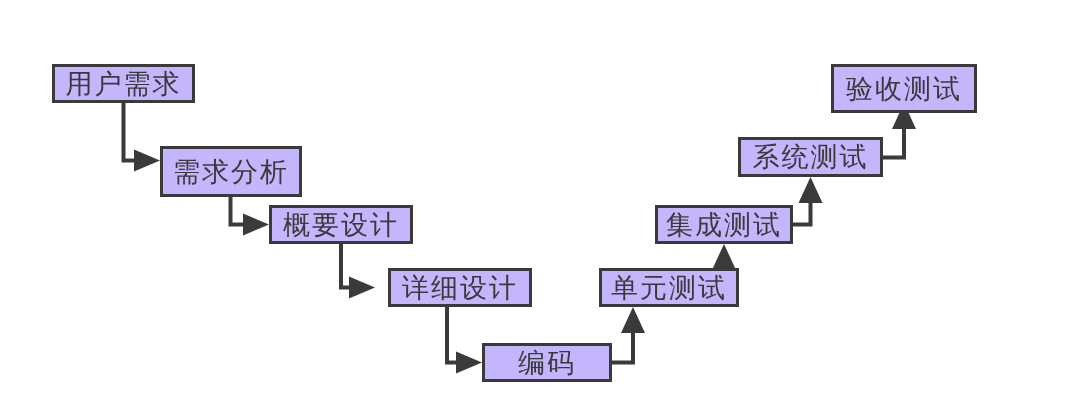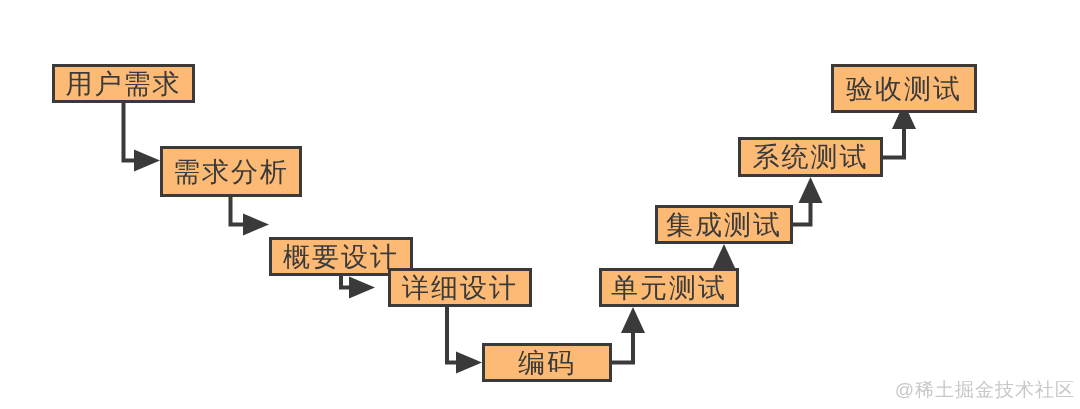--- a/index.html
+++ b/index.html
@@ -29,21 +29,21 @@
     stroke-width: 4;
   }
   .connectors polygon {
     fill: #3a3a3a;
     stroke: none;
   }
   .node {
     position: absolute;
     box-sizing: border-box;
     border: 3px solid #3a3a3a;
-    background: #fdba74;
+    background: #c4b5fd;
     color: #3a3a3a;
     display: flex;
     align-items: center;
     justify-content: center;
     font-size: 27px;
     letter-spacing: 2px;
     white-space: nowrap;
   }
   .watermark {
     position: absolute;
@@ -91,23 +91,22 @@
       <polygon points="798.5,203 822.5,203 810.5,177"></polygon>
     </g>
     <g>
       <polyline points="881,157.5 904,157.5 904,127"></polyline>
       <polygon points="892,129 916,129 904,103"></polygon>
     </g>
   </svg>
 
   <div class="node" style="left:52px;  top:64px;  width:143px; height:39px;">用户需求</div>
   <div class="node" style="left:160px; top:146px; width:142px; height:51px;">需求分析</div>
-  <div class="node" style="left:269px; top:205px; width:144px; height:39px;margin-top:32px;">概要设计</div>
+  <div class="node" style="left:269px; top:205px; width:144px; height:39px;">概要设计</div>
   <div class="node" style="left:388px; top:268px; width:144px; height:39px;">详细设计</div>
   <div class="node" style="left:482px; top:343px; width:130px; height:39px;">编码</div>
   <div class="node" style="left:563px; top:268px; width:140px; height:39px;margin-left:36px;">单元测试</div>
   <div class="node" style="left:655px; top:205px; width:138px; height:39px;text-align:center;">集成测试</div>
   <div class="node" style="left:738px; top:137px; width:145px; height:40px;">系统测试</div>
   <div class="node" style="left:831px; top:64px;  width:146px; height:49px;">验收测试</div>
 
-  <div class="watermark">@稀土掘金技术社区</div>
 
 </div>
 
 </body></html>

